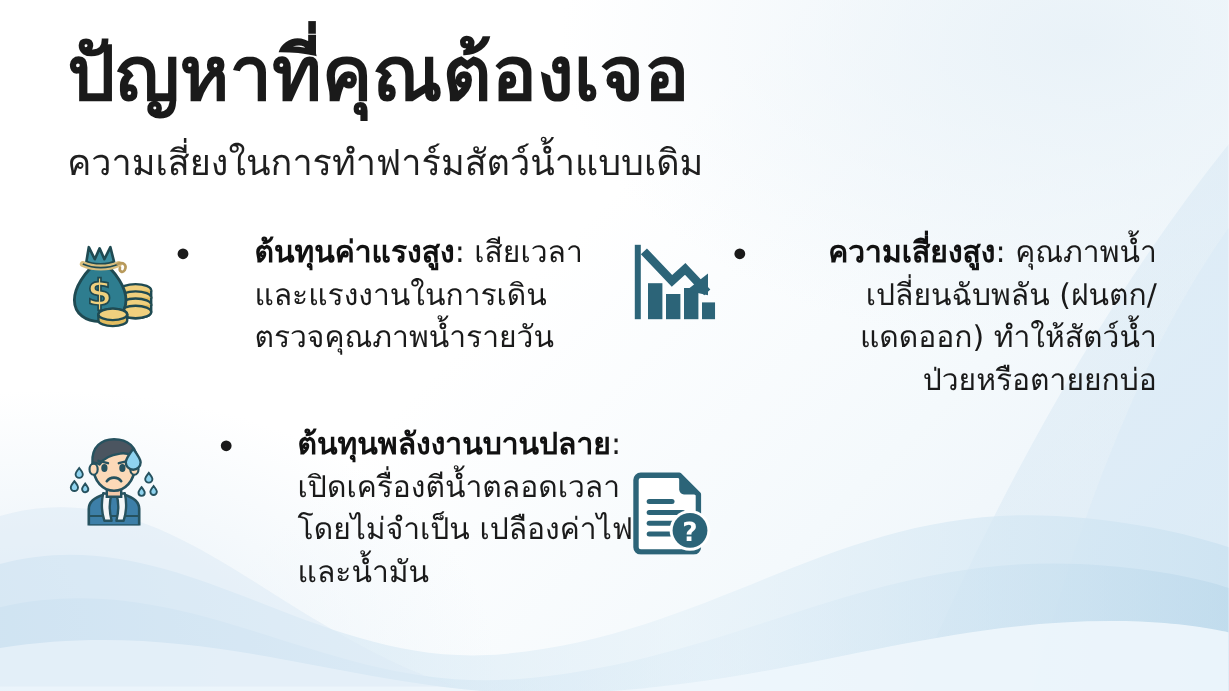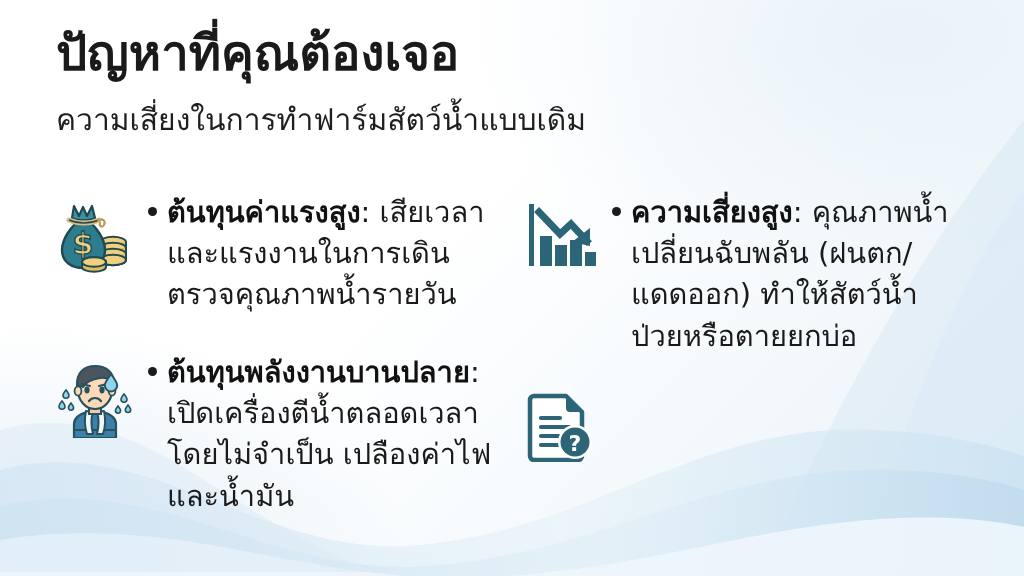--- a/index.html
+++ b/index.html
@@ -27,21 +27,21 @@
     pointer-events:none;
   }
 
   
   #title-block {
     position:absolute;
     left:56px; top:24px;
     width:760px;
   }
   #page-title {
-    font-size:49px;
+    font-size:63px;
     font-weight:700;
     color:#1a1a1a;
     letter-spacing:0px;
     line-height:1.22;
     white-space:nowrap;
   }
   #page-subtitle {
     margin-top:16px;
     font-size:30px;
     font-weight:400;
@@ -74,35 +74,36 @@
   .bullet-dot {
     flex:0 0 auto;
     width:9px; height:9px;
     border-radius:50%;
     background:#1a1a1a;
     margin-top:15px;
     margin-right:10px;
   }
 
   .bullet-text {
-    font-size:29px;
+    font-size:25px;
     line-height:1.42;
     color:#1a1a1a;
     font-weight:400;
+    margin-left:45px;
   }
   .bullet-text .lead {
     font-weight:700;
     color:#111111;
   }
 
   
   #item-labor-cost   { left:56px;  top:192px; width:470px; }
-  #item-energy-cost  { left:56px;  top:352px; width:480px; }
-  
-  #item-high-risk    { left:524px; top:192px; width:470px; }
+  #item-energy-cost  { left:56px;  top:352px; width:480px;gap:36px; }
+  
+  #item-high-risk    { left:524px; top:192px; width:470px;text-align:right; }
   #item-no-data      { left:524px; top:384px; width:470px; }
 
   #item-labor-cost  .bullet-body,
   #item-energy-cost .bullet-body { width:352px; }
   #item-high-risk   .bullet-body,
   #item-no-data     .bullet-body { width:352px; }
 
   #item-labor-cost  .bullet-icon { margin-right:14px; margin-top:4px; }
   #item-energy-cost .bullet-icon { margin-right:14px; margin-top:8px; }
   #item-high-risk   .bullet-icon { margin-right:16px; margin-top:6px; width:72px; height:72px;}

